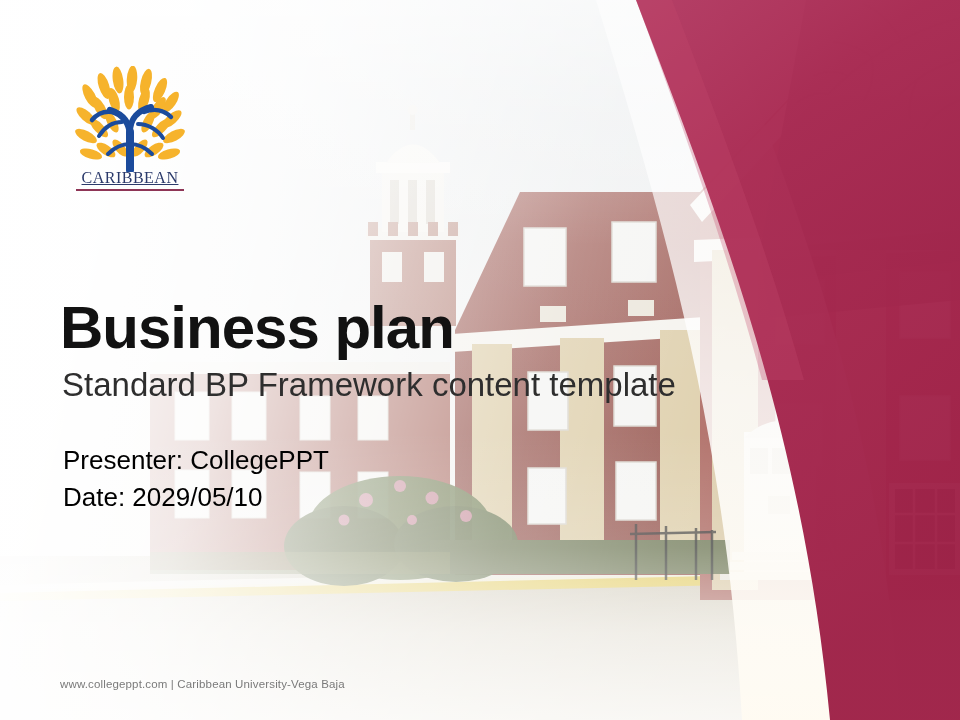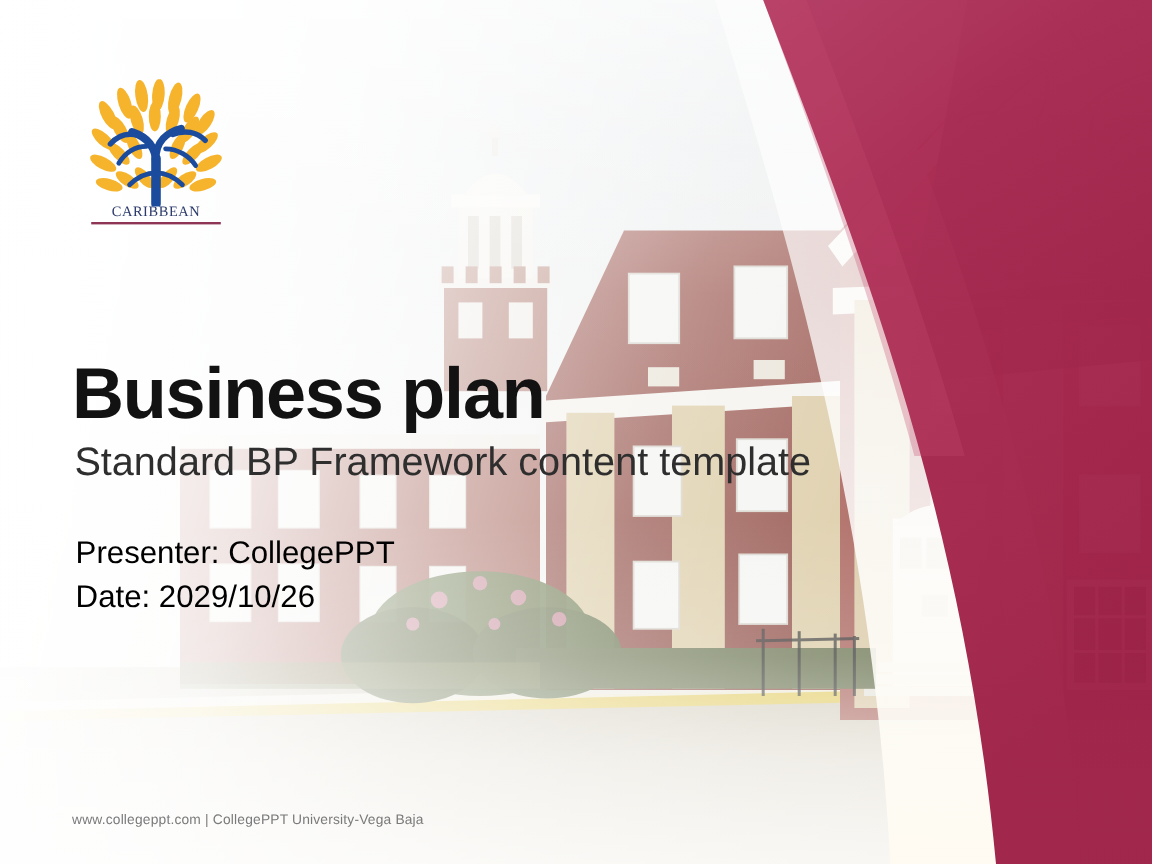--- a/index.html
+++ b/index.html
@@ -76,24 +76,25 @@
     left: 72px;
     top: 66px;
     width: 116px;
     height: 132px;
   }
   .logo-mark { display: block; width: 116px; height: 106px; }
   .logo-wordmark {
     margin-top: -2px;
     text-align: center;
     font-family: "Liberation Serif", serif;
-    font-size: 12px;
+    font-size: 16px;
     letter-spacing: 0.5px;
     color: #2B3A6B;
     line-height: 1;
+    text-decoration: underline;
   }
   .logo-rule {
     margin: 3px auto 0 auto;
     width: 108px;
     height: 2px;
     background: #8E3556;
   }
 
   .title {
     position: absolute;
@@ -409,19 +410,19 @@
       <div class="logo-wordmark">CARIBBEAN</div>
       <div class="logo-rule"></div>
     </div>
 
     <h1 class="title">Business plan</h1>
 
     <h2 class="subtitle">Standard BP Framework content template</h2>
 
     <div class="meta">
       <div>Presenter: CollegePPT</div>
-      <div>Date: 2029/10/26</div>
+      <div>Date: 2029/05/10</div>
     </div>
 
-    <div class="footer">www.collegeppt.com | CollegePPT University-Vega Baja</div>
+    <div class="footer">www.collegeppt.com | Caribbean University-Vega Baja</div>
 
   </div>
 </div>
 
 </body></html>

